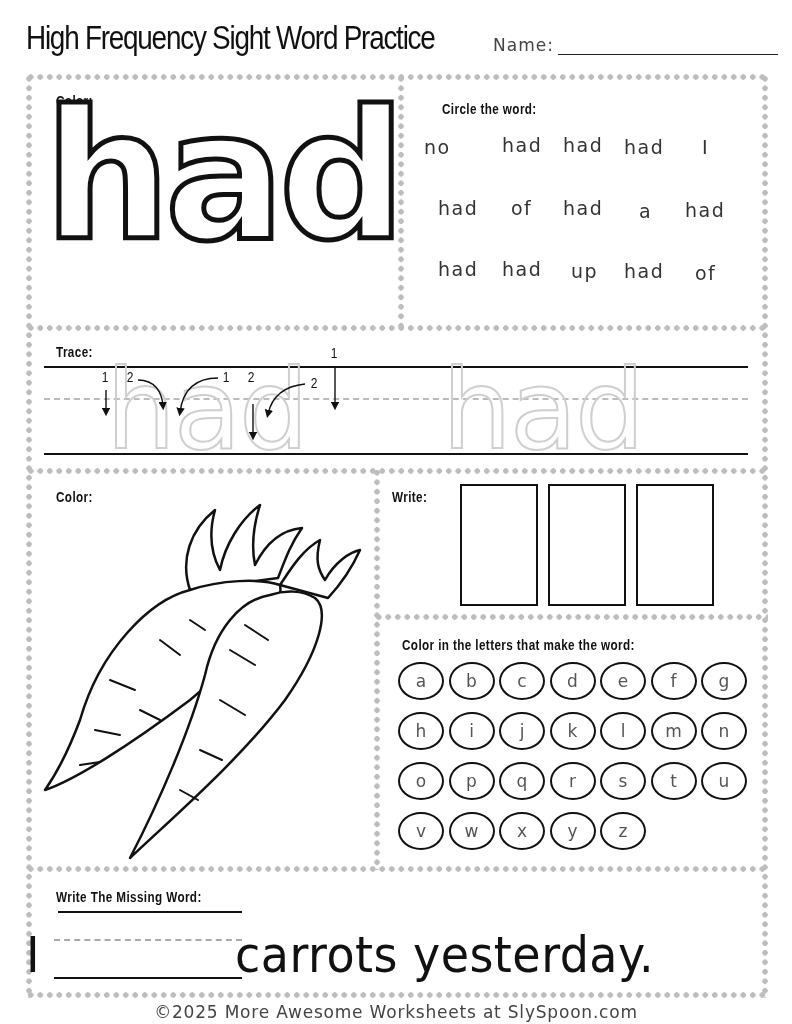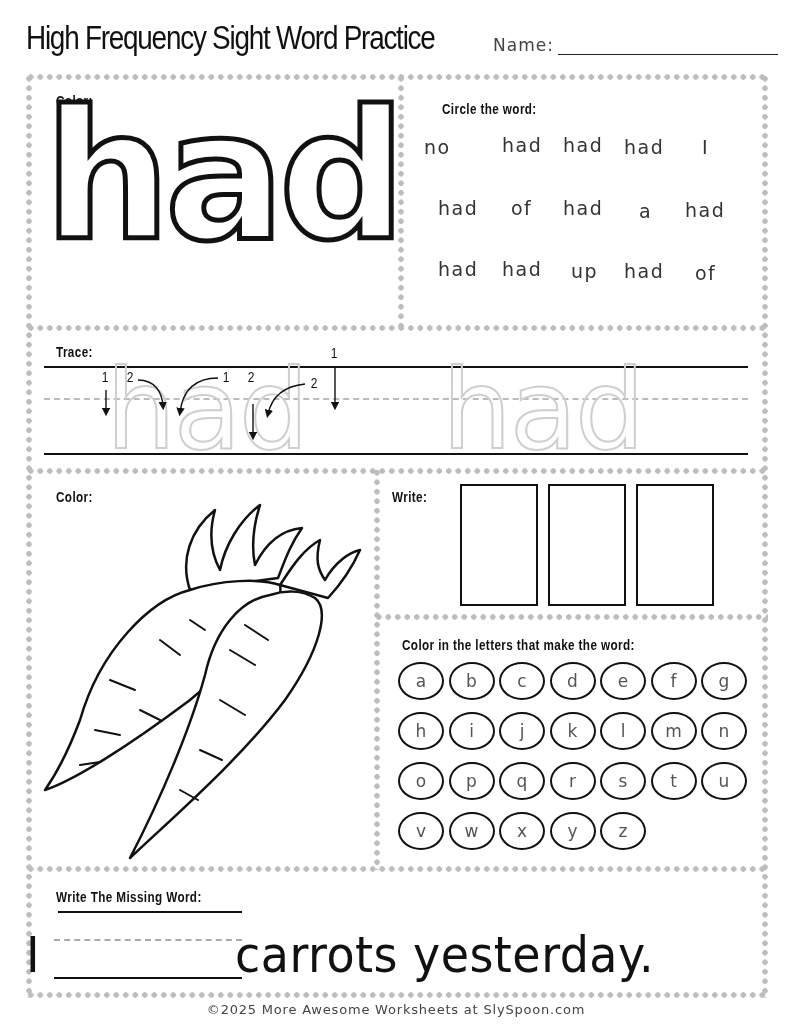--- a/index.html
+++ b/index.html
@@ -25,21 +25,21 @@
 
   .write-box { position: absolute; top: 484px; width: 78px; height: 122px; border: 2px solid #111; }
 
   .letter-circle { position: absolute; width: 46px; height: 38px; border: 2px solid #111; border-radius: 50%; display: flex; align-items: center; justify-content: center; font-family: "DejaVu Sans", sans-serif; font-size: 17px; color: #555; }
 
   .sentence { position: absolute; left: 26px; top: 926px; font-family: "DejaVu Sans", sans-serif; font-size: 50px; color: #111; white-space: nowrap; letter-spacing: 0.5px; transform: scaleX(0.92); transform-origin: left center; }
   .answer-solid { position: absolute; left: 54px; top: 977px; width: 188px; border-bottom: 2px solid #111; }
   .answer-dash { position: absolute; left: 54px; top: 939px; width: 188px; border-bottom: 2px dashed #aaa; }
   .answer-top { position: absolute; left: 58px; top: 911px; width: 184px; border-bottom: 2px solid #111; }
 
-  .footer { position: absolute; left: 0; right: 0; top: 1002px; text-align: center; font-family: "DejaVu Sans", sans-serif; font-size: 13px; color: #444; letter-spacing: 0.8px; }
+  .footer { position: absolute; left: 0; right: 0; top: 1002px; text-align: center; font-family: "DejaVu Sans", sans-serif; font-size: 17px; color: #444; letter-spacing: 0.8px; }
 </style>
 </head>
 <body>
 
 <div class="title">High Frequency Sight Word Practice</div>
 <div class="name-wrap">
   <span class="name-label">Name:</span>
   <span class="name-line"></span>
 </div>
 

